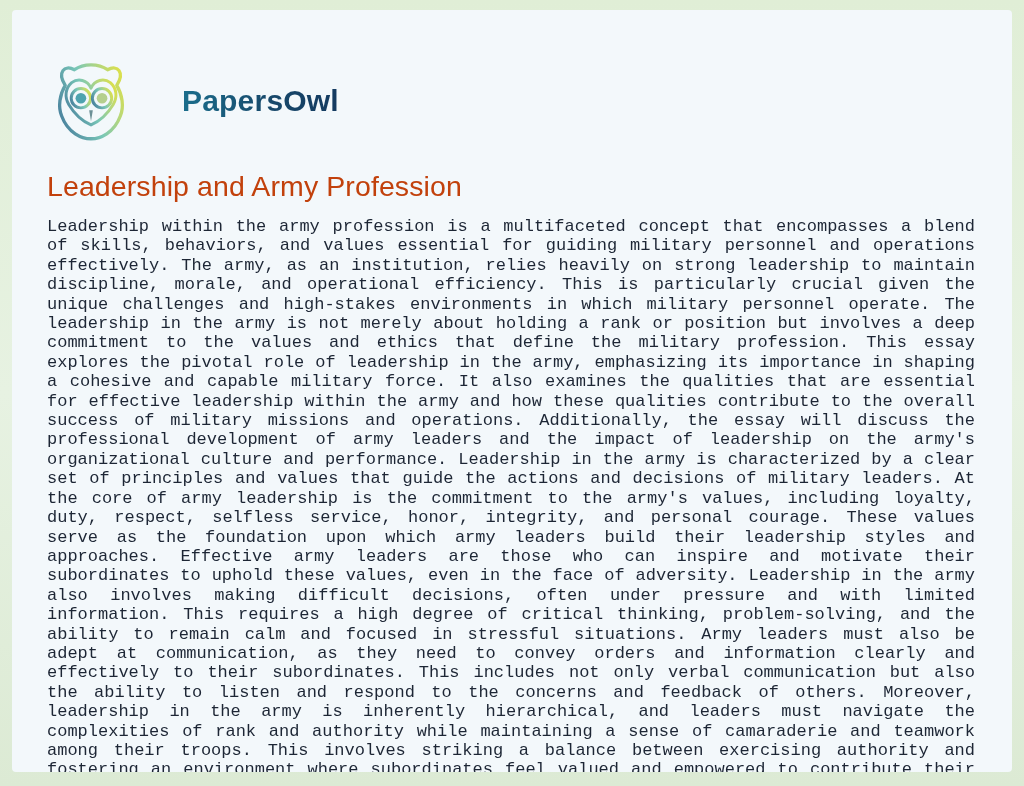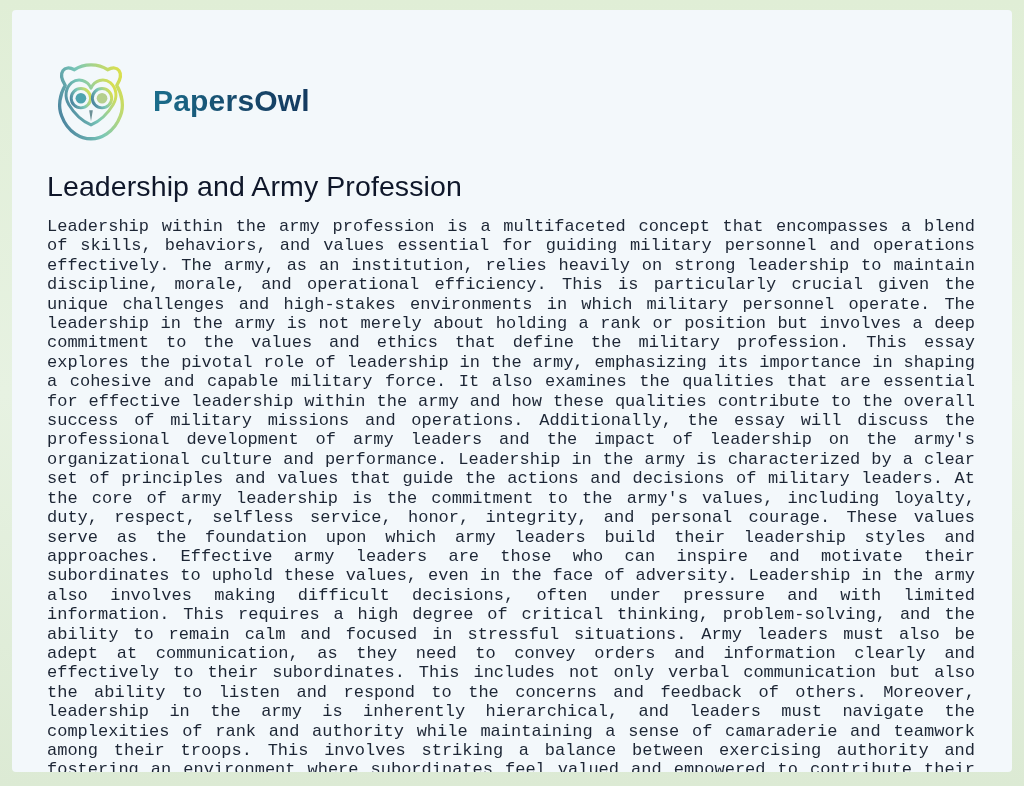--- a/index.html
+++ b/index.html
@@ -21,20 +21,21 @@
     right: 12px;
     bottom: 14px;
     background: #f3f8fb;
     border-radius: 4px;
     overflow: hidden;
   }
   .header {
     display: flex;
     align-items: center;
     margin: 44px 35px 0 33px;
+    gap: 29px;
   }
   .logo-wrap {
     width: 92px;
     height: 94px;
     flex: 0 0 auto;
   }
   .brand-block {
     margin-left: 16px;
     display: flex;
     flex-direction: column;
@@ -55,21 +56,21 @@
     font-size: 17.5px;
     color: #76a7db;
     letter-spacing: 0.2px;
     text-decoration: none;
     cursor: pointer;
   }
   .title {
     margin: 22px 35px 0 35px;
     font-size: 28.5px;
     font-weight: 400;
-    color: #0f172a;
+    color: #c2410c;
     letter-spacing: 0.1px;
   }
   .essay {
     margin: 14px 35px 0 35px;
     width: 928px;
     font-family: Liberation Mono, monospace;
     font-size: 17px;
     line-height: 19.4px;
     color: #1d2635;
     text-align: justify;

